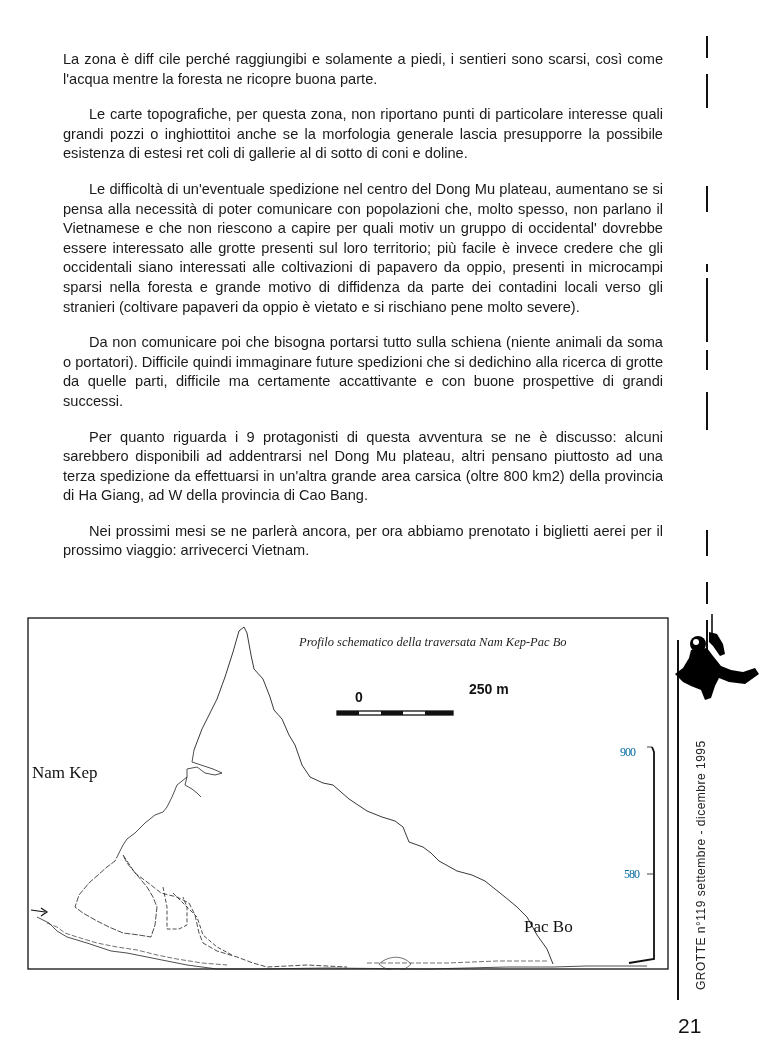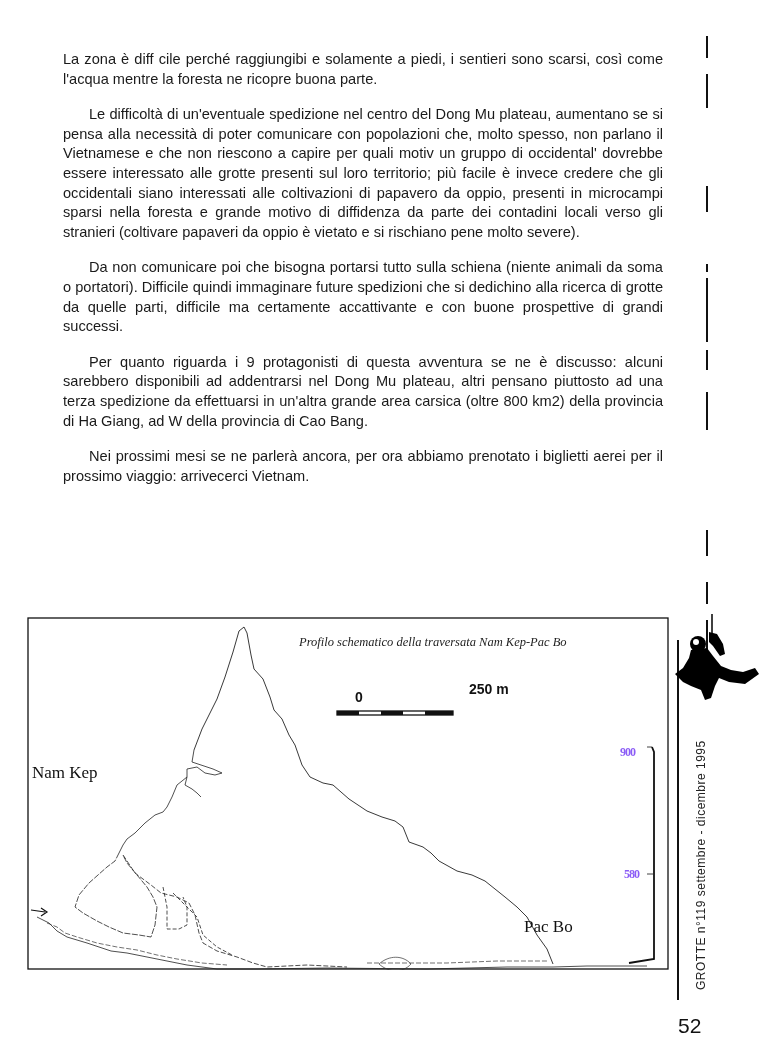--- a/index.html
+++ b/index.html
@@ -16,33 +16,34 @@
   .figure {
     position:absolute; left:27px; top:617px; width:642px; height:289px;border-radius:6px;
   }
   .figure svg { position:absolute; left:0; top:0; }
   .caption {
     position:absolute; left:272px; top:18px; font-family:"Liberation Serif", serif;
     font-style:italic; font-size:12.5px; color:#222; white-space:nowrap;
   }
   .label-serif { position:absolute; font-family:"Liberation Serif", serif; font-size:17px; color:#111; white-space:nowrap;text-align:right; }
   .scale-label { position:absolute; font-family:"Liberation Sans", sans-serif; font-weight:bold; font-size:14px; color:#111; }
-  .elev { position:absolute; font-family:"Liberation Serif", serif; font-size:12px; color:#8b5cf6; letter-spacing:-1px;font-weight:bold; }
+  .elev { position:absolute; font-family:"Liberation Serif", serif; font-size:12px; color:#0369a1; letter-spacing:-1px; }
   .running-head {
     position:absolute; left:694px; top:990px; transform-origin:0 0; transform:rotate(-90deg);
     font-family:"Liberation Sans", sans-serif; font-size:12px; color:#222; white-space:nowrap; letter-spacing:0.5px;
   }
   .page-number { position:absolute; left:678px; top:1014px; font-family:"Liberation Sans", sans-serif; font-size:21px; color:#111; }
   .climber { position:absolute; left:665px; top:612px; }
 </style>
 </head>
 <body>
 
 <div class="text-block">
   <p class="first">La zona è diff cile perché raggiungibi e solamente a piedi, i sentieri sono scarsi, così come l'acqua mentre la foresta ne ricopre buona parte.</p>
+  <p>Le carte topografiche, per questa zona, non riportano punti di particolare interesse quali grandi pozzi o inghiottitoi anche se la morfologia generale lascia presupporre la possibile esistenza di estesi ret coli di gallerie al di sotto di coni e doline.</p>
   <p>Le difficoltà di un'eventuale spedizione nel centro del Dong Mu plateau, aumentano se si pensa alla necessità di poter comunicare con popolazioni che, molto spesso, non parlano il Vietnamese e che non riescono a capire per quali motiv un gruppo di occidental' dovrebbe essere interessato alle grotte presenti sul loro territorio; più facile è invece credere che gli occidentali siano interessati alle coltivazioni di papavero da oppio, presenti in microcampi sparsi nella foresta e grande motivo di diffidenza da parte dei contadini locali verso gli stranieri (coltivare papaveri da oppio è vietato e si rischiano pene molto severe).</p>
   <p>Da non comunicare poi che bisogna portarsi tutto sulla schiena (niente animali da soma o portatori). Difficile quindi immaginare future spedizioni che si dedichino alla ricerca di grotte da quelle parti, difficile ma certamente accattivante e con buone prospettive di grandi successi.</p>
   <p>Per quanto riguarda i 9 protagonisti di questa avventura se ne è discusso: alcuni sarebbero disponibili ad addentrarsi nel Dong Mu plateau, altri pensano piuttosto ad una terza spedizione da effettuarsi in un'altra grande area carsica (oltre 800 km2) della provincia di Ha Giang, ad W della provincia di Cao Bang.</p>
   <p>Nei prossimi mesi se ne parlerà ancora, per ora abbiamo prenotato i biglietti aerei per il prossimo viaggio: arrivecerci Vietnam.</p>
 </div>
 
 <div class="margin-bars">
   <div class="bar" style="top:6px;height:22px;"></div>
   <div class="bar" style="top:44px;height:34px;"></div>
   <div class="bar" style="top:156px;height:26px;"></div>
@@ -95,13 +96,13 @@
 
 <svg class="climber" width="100" height="100" viewBox="0 0 100 100">
   <line x1="47" y1="2" x2="47" y2="22" stroke="#000" stroke-width="1.5"></line>
   <path fill="#000" d="M44,20 L52,22 L58,32 L60,42 L55,44 L48,34 L44,30 Z"></path>
   <circle cx="33" cy="32" r="8" fill="#000"></circle>
   <circle cx="31" cy="30" r="3" fill="#fff"></circle>
   <path fill="#000" d="M26,38 L42,36 L48,44 L56,54 L66,58 L78,60 L90,56 L94,62 L80,72 L64,70 L54,66 L50,74 L46,86 L40,88 L36,78 L26,74 L18,70 L10,62 L18,56 L24,46 Z"></path>
 </svg>
 
 <div class="running-head">GROTTE n°119  settembre - dicembre 1995</div>
-<div class="page-number">52</div>
+<div class="page-number">21</div>
 
 </body></html>

